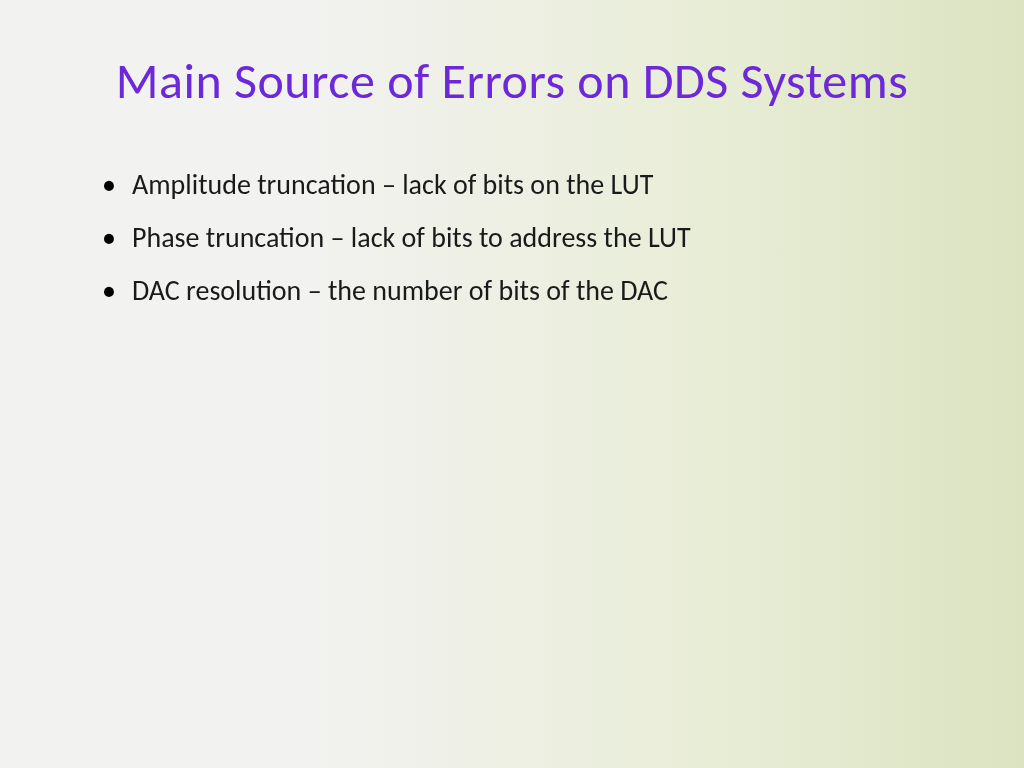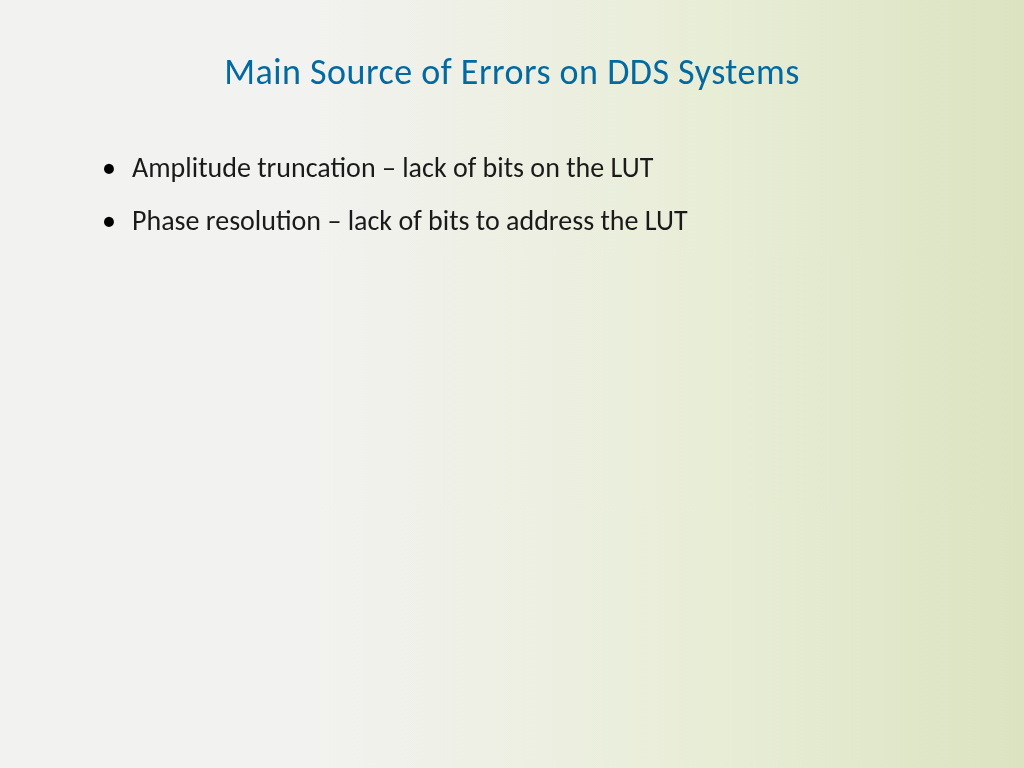--- a/index.html
+++ b/index.html
@@ -14,25 +14,25 @@
       font-family: Calibri, 'Segoe UI', Arial, sans-serif;
       background: linear-gradient(to right, #f2f2f0 0%, #f2f2f0 30%, #e8edd6 70%, #dbe3c1 100%);
       color: #1a1a1a;
     }
     .slide {
       width: 100%;
       height: 100%;
       padding: 50px 70px 40px 70px;
     }
     .title {
-      font-size: 36px;
+      font-size: 50px;
       font-weight: 400;
       text-align: center;
       margin-bottom: 55px;
-      color: #0369a1;
+      color: #6d28d9;
       letter-spacing: 0.5px;
     }
     .bullet-list {
       list-style: none;
       padding-left: 32px;
     }
     .bullet-list li {
       position: relative;
       font-size: 28px;
       line-height: 1.35;
@@ -49,15 +49,16 @@
       color: #000;
     }
   </style>
 </head>
 <body>
 
 <div class="slide">
   <h1 class="title">Main Source of Errors on DDS Systems</h1>
   <ul class="bullet-list">
     <li>Amplitude truncation – lack of bits on the LUT</li>
-    <li>Phase resolution – lack of bits to address the LUT</li>
+    <li>Phase truncation – lack of bits to address the LUT</li>
+    <li>DAC resolution – the number of bits of the DAC</li>
   </ul>
 </div>
 
 </body></html>

